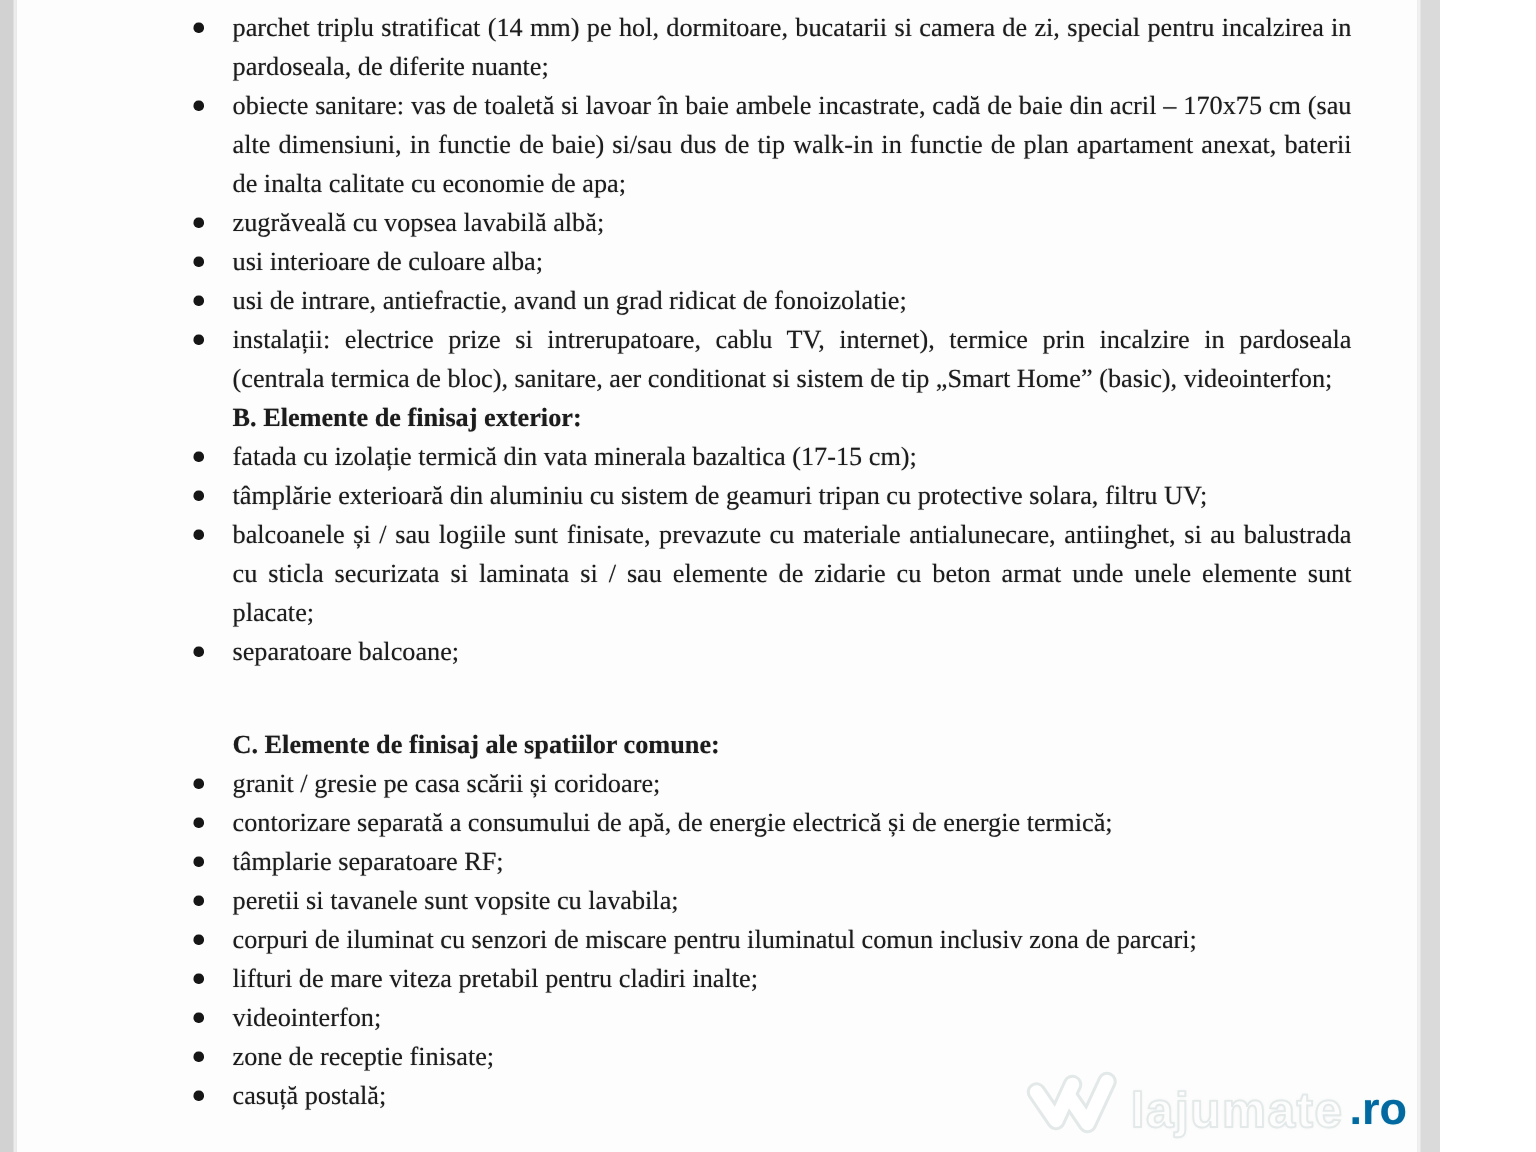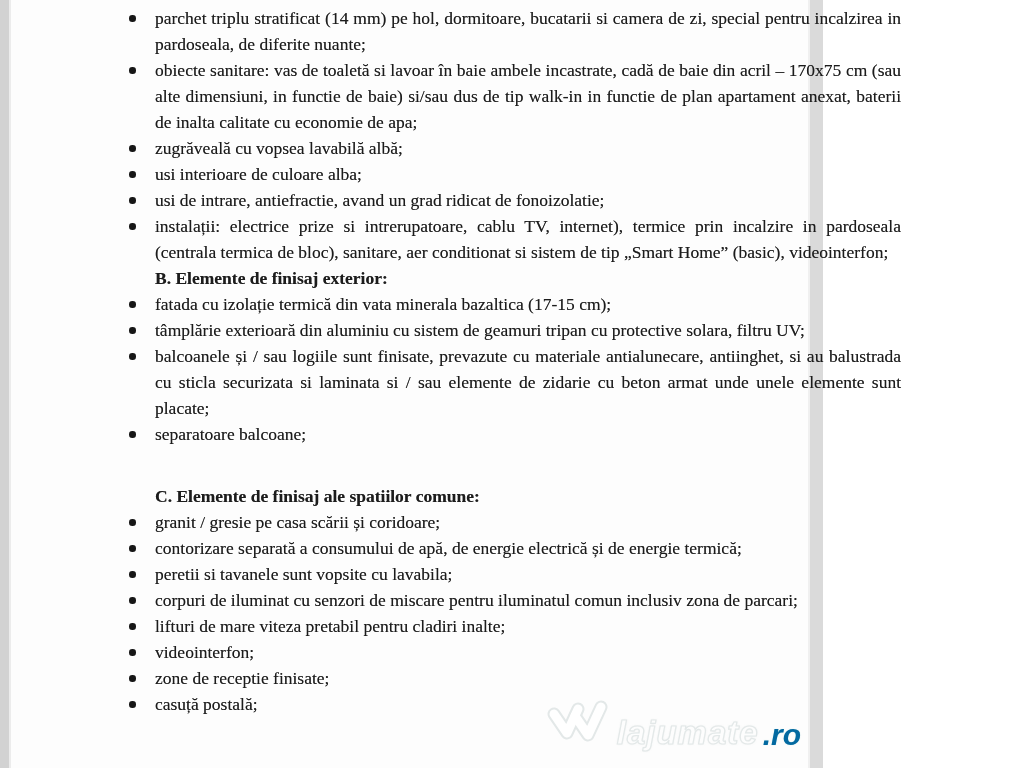--- a/index.html
+++ b/index.html
@@ -4,21 +4,21 @@
 <style>
   * { box-sizing: border-box; }
   html, body { margin: 0; padding: 0; }
   body {
     width: 1024px; height: 768px; overflow: hidden;
     background: #ffffff;
     font-family: "Liberation Serif", serif;
   }
   .page {
     position: relative;
-    width: 823px; height: 768px;
+    width: 960px; height: 768px;
     background: #fdfdfd;
   }
   .edge-left {
     position: absolute; left: 0; top: 0;
     width: 11px; height: 768px;
     background: #d2d2d2;
     border-right: 2px solid #ececec;
   }
   .edge-right {
     position: absolute; right: 0; top: 0;
@@ -55,27 +55,26 @@
   ul.bullet-list li::before {
     content: "";
     position: absolute;
     left: -26px; top: 10px;
     width: 6.5px; height: 6.5px;
     border-radius: 50%;
     background: #161616;
   }
   .watermark {
     position: absolute;
-    right: 22px; bottom: 16px;
+    right: 22px; bottom: 0px;
     height: 56px;
     display: flex;
-    align-items: flex-end;
+    align-items: center;
     gap: 4px;
     pointer-events: none;
-    font-style: italic;
   }
   .watermark .wm-text {
     font-family: "Liberation Sans", sans-serif;
     font-weight: bold;
     font-size: 33px;
     letter-spacing: 1px;
     color: rgba(255,255,255,0.92);
     -webkit-text-stroke: 1.2px #e3e8e8;
     text-shadow: 0 0 2px rgba(200,208,208,0.6);
   }
@@ -116,20 +115,21 @@
           <li>balcoanele și / sau logiile sunt finisate, prevazute cu materiale antialunecare, antiinghet, si au balustrada cu sticla securizata si laminata si / sau elemente de zidarie cu beton armat unde unele elemente sunt placate;</li>
           <li>separatoare balcoane;</li>
         </ul>
     </section>
 
     <section class="sec-c">
       <h3 class="section-header">C. Elemente de finisaj ale spatiilor comune:</h3>
       <ul class="bullet-list">
           <li>granit / gresie pe casa scării și coridoare;</li>
           <li>contorizare separată a consumului de apă, de energie electrică și de energie termică;</li>
+          <li>tâmplarie separatoare RF;</li>
           <li>peretii si tavanele sunt vopsite cu lavabila;</li>
           <li>corpuri de iluminat cu senzori de miscare pentru iluminatul comun inclusiv zona de parcari;</li>
           <li>lifturi de mare viteza pretabil pentru cladiri inalte;</li>
           <li>videointerfon;</li>
           <li>zone de receptie finisate;</li>
           <li>casuță postală;</li>
         </ul>
     </section>
 
   </div>

